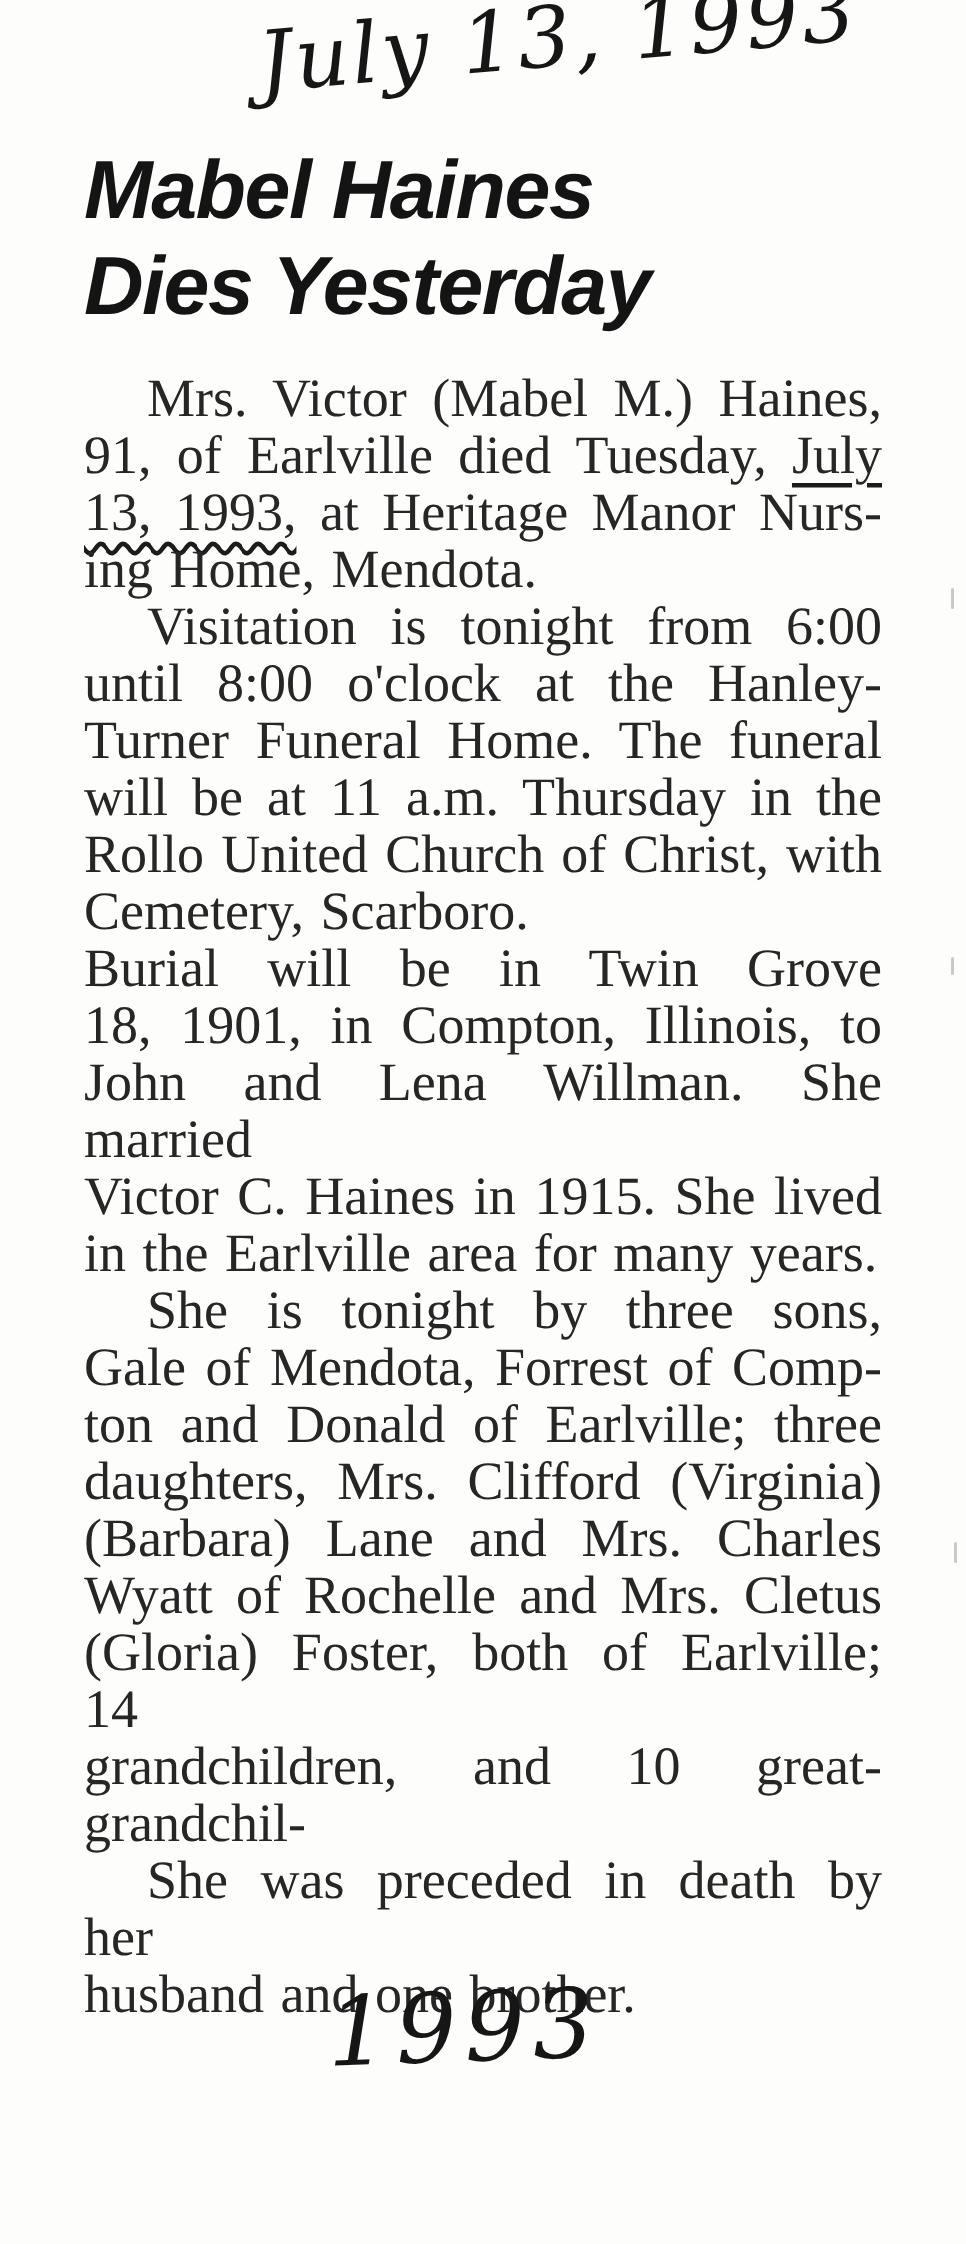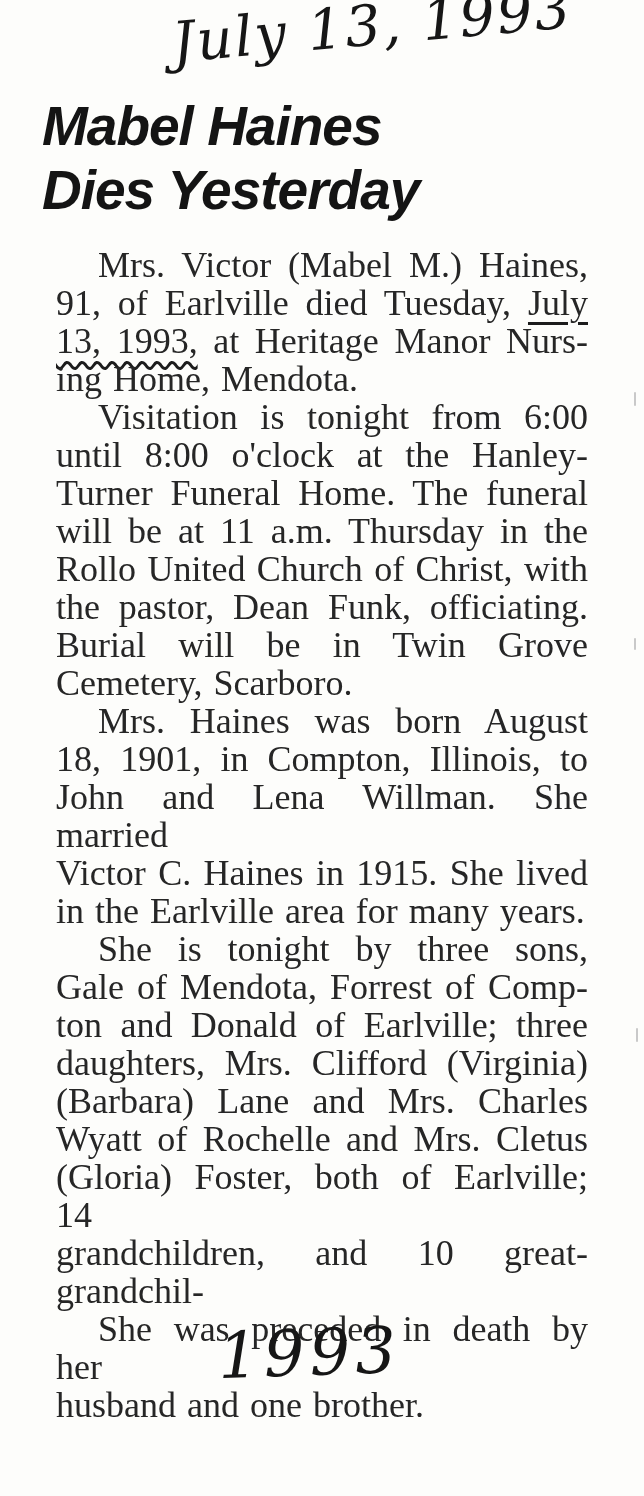--- a/index.html
+++ b/index.html
@@ -40,21 +40,21 @@
   .bottom-year {
     left: 218px;
     top: 1316px;
     font-size: 64px;
     letter-spacing: 5px;
     transform: rotate(-2deg);
   }
   
   .headline {
     position: absolute;
-    left: 42px;
+    left: 56px;
     top: 94px;
     color: var(--headline-ink);
     font-family: "Liberation Sans", sans-serif;
     font-weight: 700;
     font-style: italic;
     font-size: 55px;
     line-height: 64px;
     letter-spacing: -1px;
     white-space: nowrap;
   }
@@ -120,24 +120,22 @@
   <div id="article-body" class="article-body">
       <div class="line indent justify">Mrs. Victor (Mabel M.) Haines,</div>
       <div class="line justify">91, of Earlville died Tuesday, <span class="pen-solid">July</span></div>
       <div class="line justify"><span class="pen-wavy">13, 1993,</span> at Heritage Manor Nurs-</div>
       <div class="line">ing Home, Mendota.</div>
       <div class="line indent justify">Visitation is tonight from 6:00</div>
       <div class="line justify">until 8:00 o'clock at the Hanley-</div>
       <div class="line justify">Turner Funeral Home. The funeral</div>
       <div class="line justify">will be at 11 a.m. Thursday in the</div>
       <div class="line justify">Rollo United Church of Christ, with</div>
-      <div class="line justify">the pastor, Dean Funk, officiating.</div>
+      <div class="line">Cemetery, Scarboro.</div>
       <div class="line justify">Burial will be in Twin Grove</div>
-      <div class="line">Cemetery, Scarboro.</div>
-      <div class="line indent justify">Mrs. Haines was born August</div>
       <div class="line justify">18, 1901, in Compton, Illinois, to</div>
       <div class="line justify">John and Lena Willman. She married</div>
       <div class="line justify">Victor C. Haines in 1915. She lived</div>
       <div class="line">in the Earlville area for many years.</div>
       <div class="line indent justify">She is tonight by three sons,</div>
       <div class="line justify">Gale of Mendota, Forrest of Comp-</div>
       <div class="line justify">ton and Donald of Earlville; three</div>
       <div class="line justify">daughters, Mrs. Clifford (Virginia)</div>
       <div class="line justify">(Barbara) Lane and Mrs. Charles</div>
       <div class="line justify">Wyatt of Rochelle and Mrs. Cletus</div>

